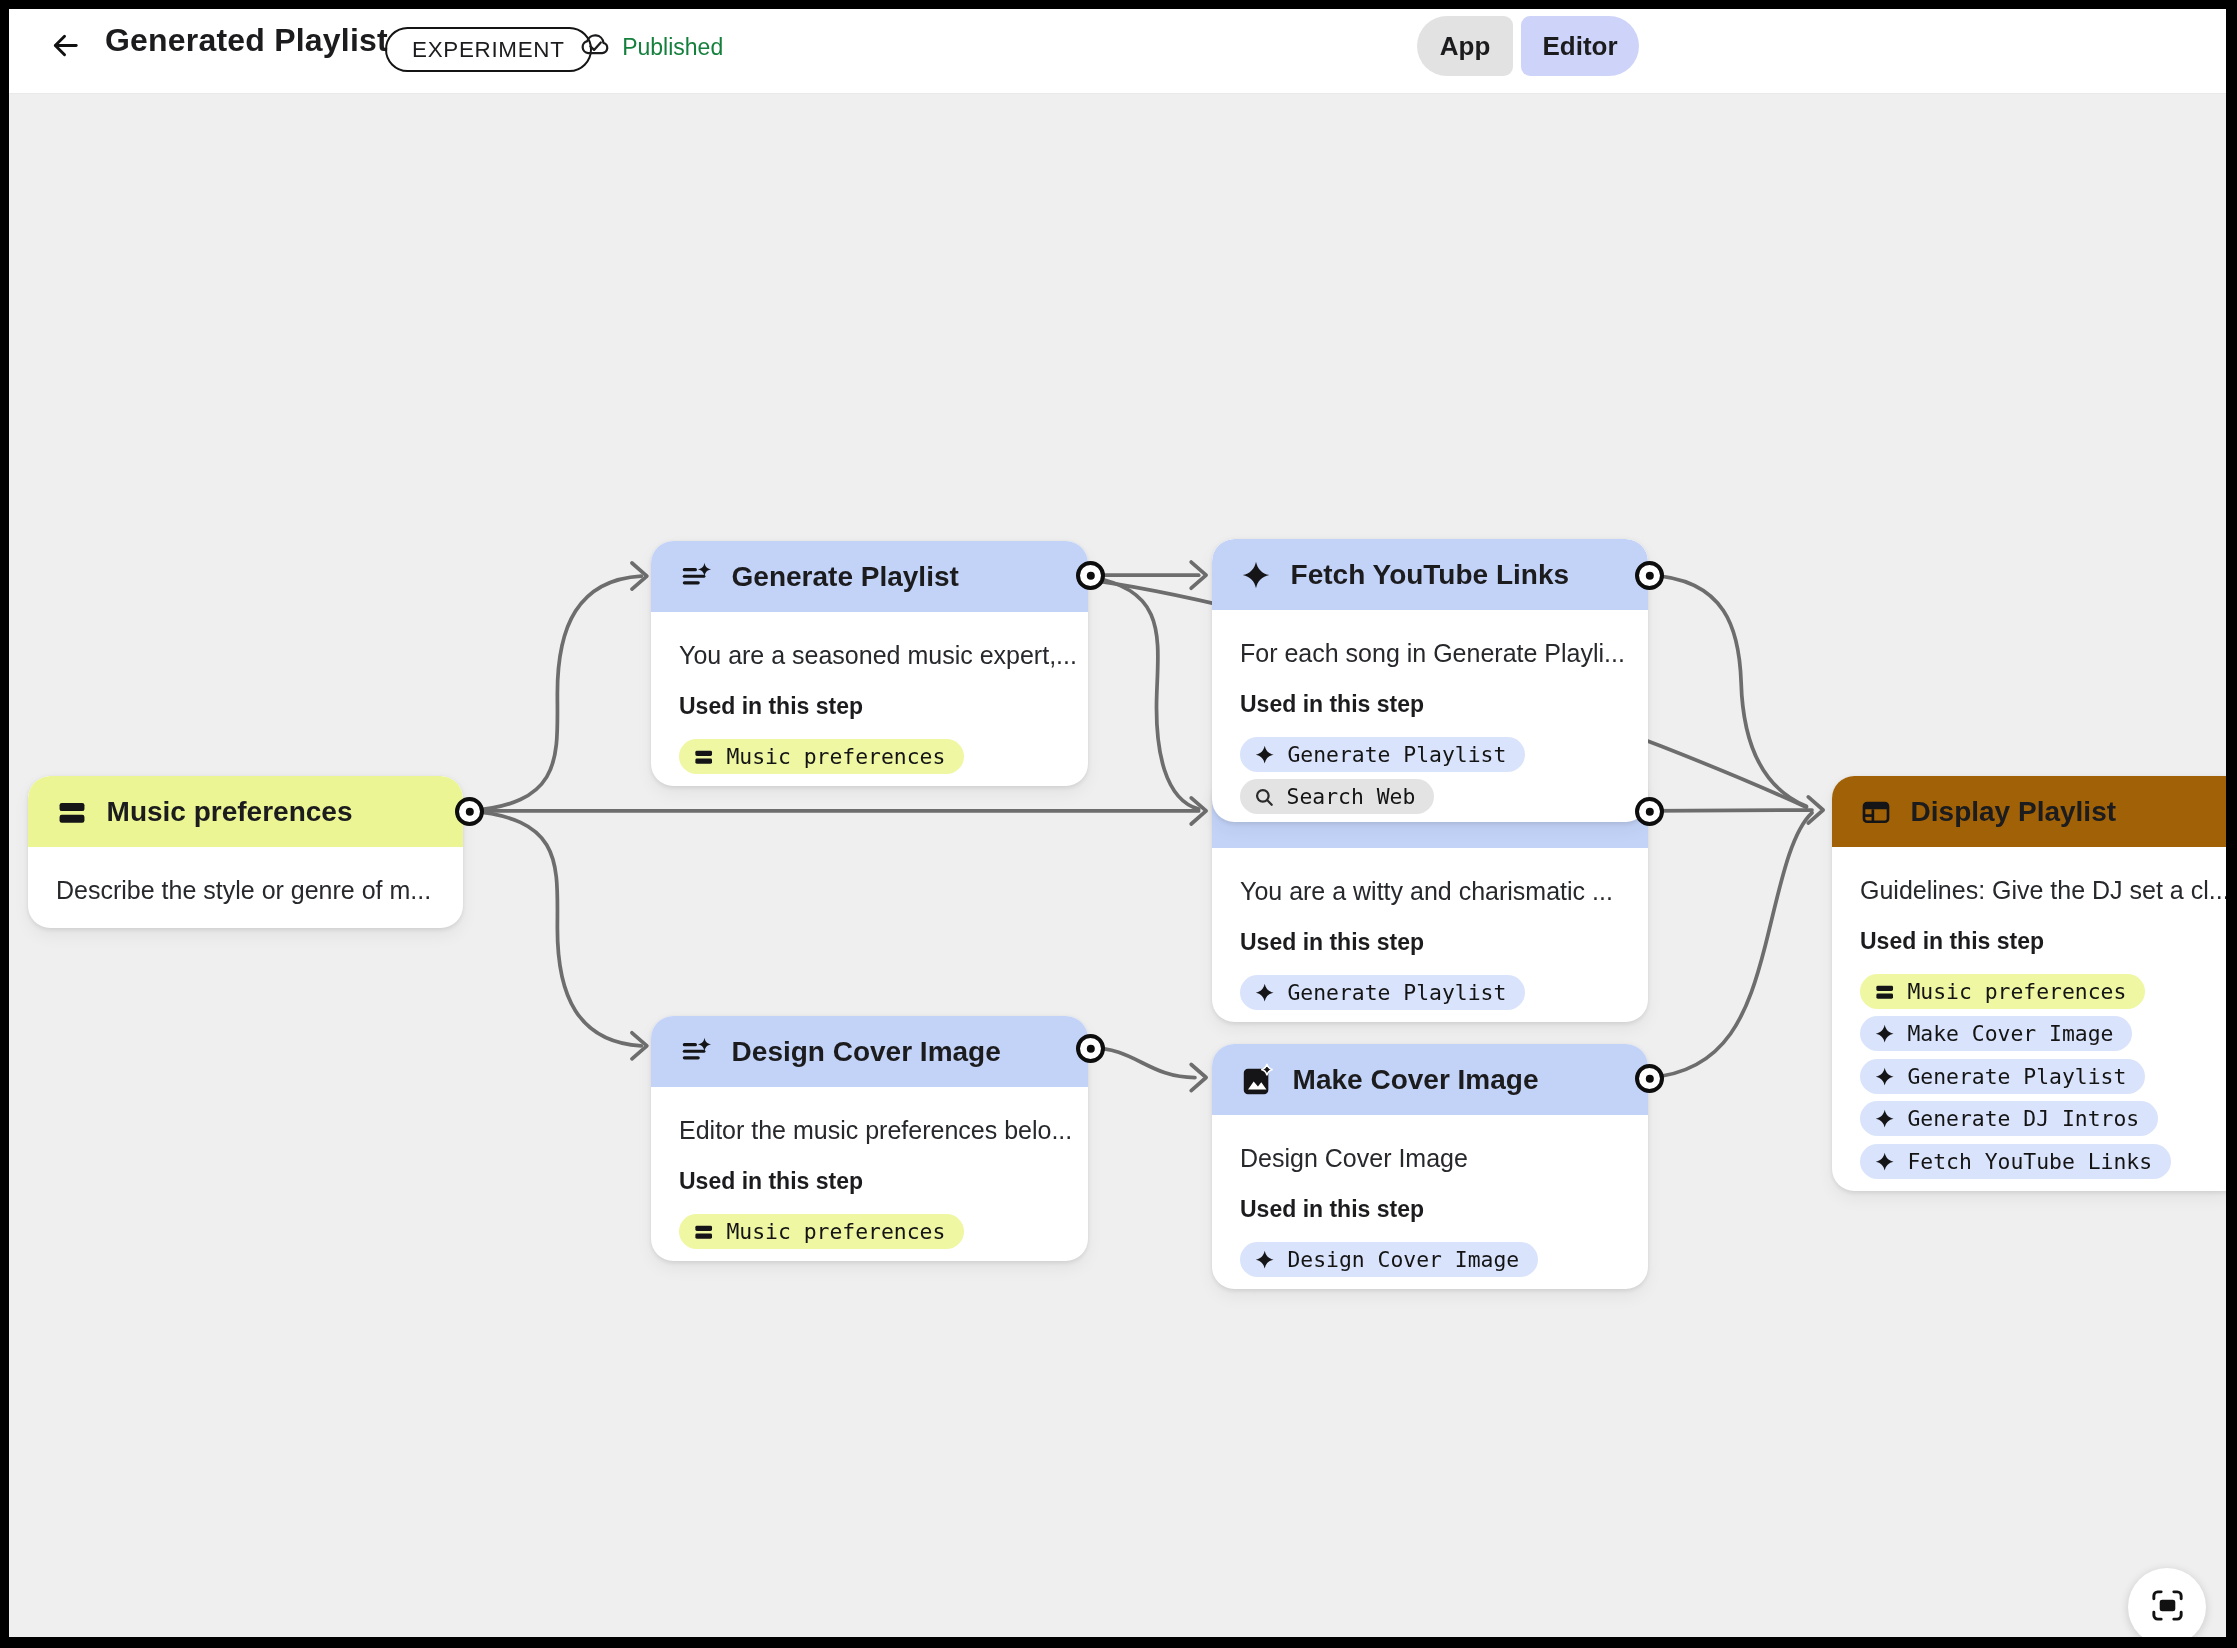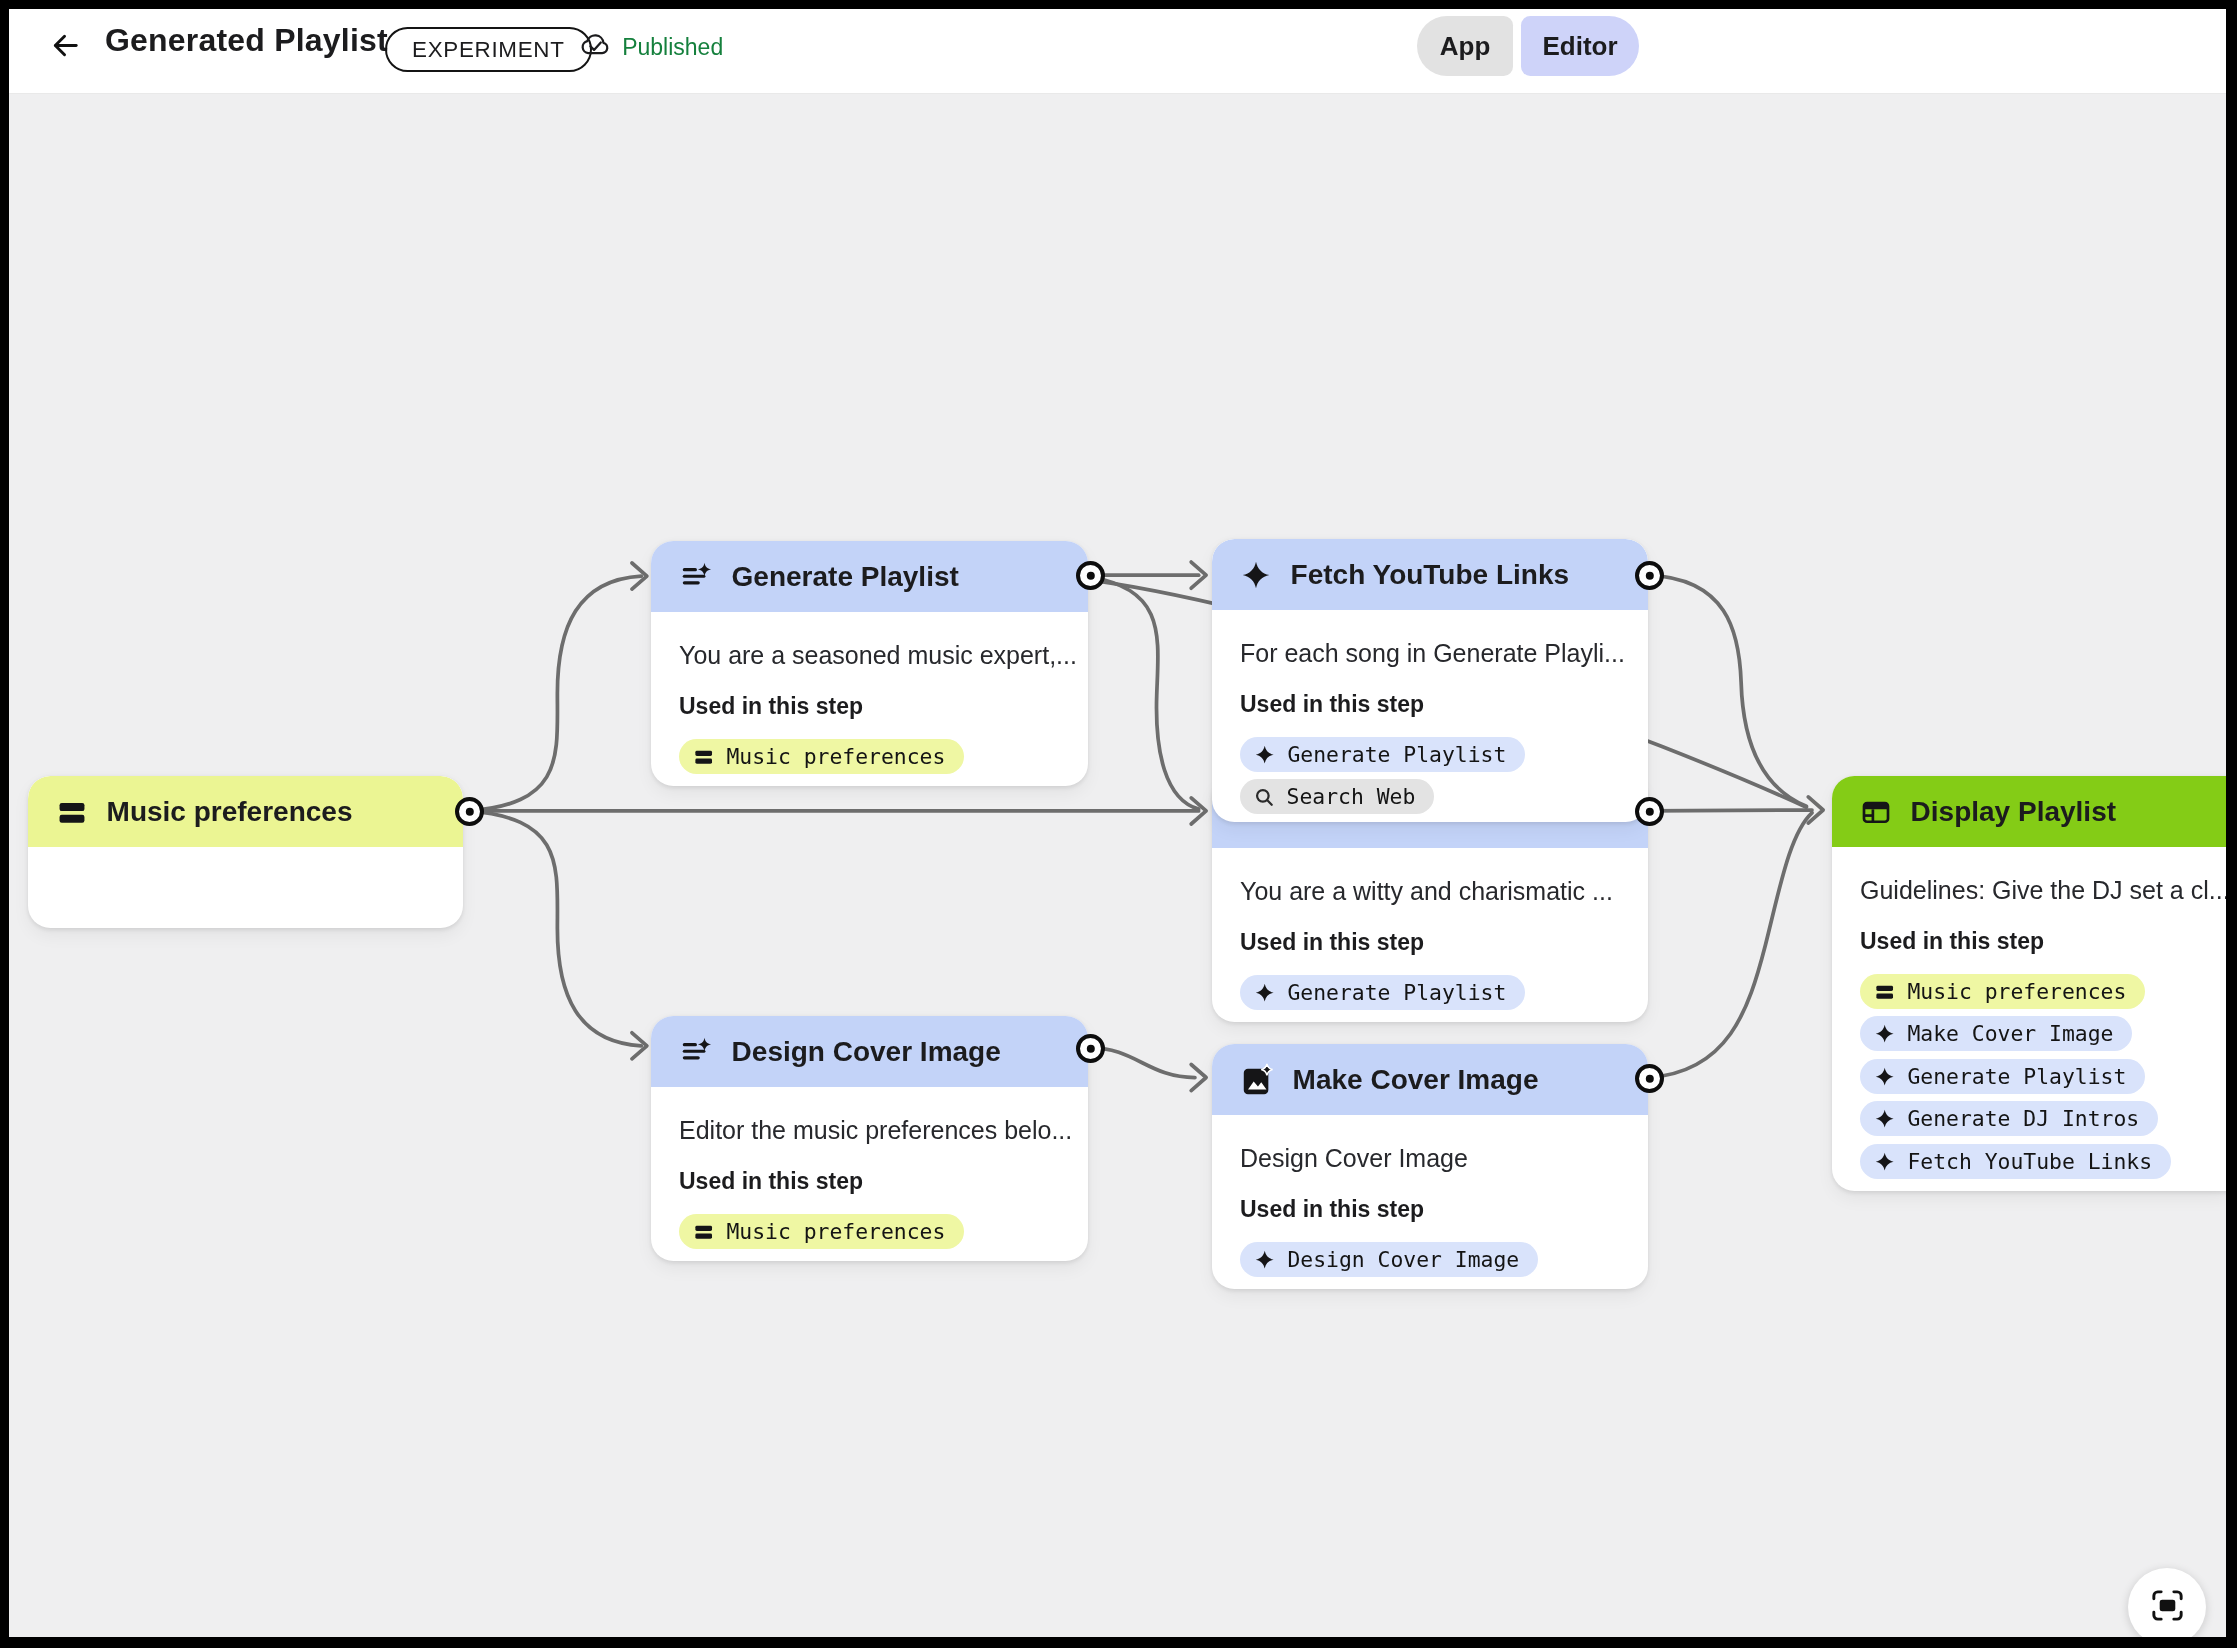--- a/index.html
+++ b/index.html
@@ -33,21 +33,21 @@
   svg.edges{position:absolute;left:0;top:0;z-index:0;}
   .edge{fill:none;stroke:#6d6d6d;stroke-width:4;stroke-linecap:round;stroke-linejoin:round;}
 
   
   .node{position:absolute;background:#fff;border-radius:22.4px;z-index:2;
         box-shadow:0 1.9px 4.7px rgba(0,0,0,.09),0 7.5px 17px rgba(0,0,0,.05);}
   .nhead{height:71px;border-radius:22.4px 22.4px 0 0;display:flex;align-items:center;
          padding:0 28px;gap:18.6px;}
   .nhead.lav{background:#c3d3f8}
   .nhead.yel{background:#ebf593}
-  .nhead.mint{background:#84cc16}
+  .nhead.mint{background:#a16207}
   .ntitle{font-size:28px;font-weight:700;color:#1c1c1e;white-space:nowrap;}
   .nbody{padding:28px 28px 12px;}
   .nprompt{font-size:25px;line-height:31px;color:#27282c;white-space:nowrap;}
   .nused{margin-top:22.4px;font-size:23px;font-weight:700;}
   .chips{margin-top:18.6px;display:flex;flex-direction:column;align-items:flex-start;gap:7.5px;}
   .chip{display:inline-flex;align-items:center;gap:12px;height:35px;padding:0 18.6px 0 14px;
         border-radius:18.6px;font-family:"DejaVu Sans Mono",monospace;font-size:21.4px;color:#141414;white-space:nowrap;}
   .chip.yellow{background:#eff7a3}
   .chip.lav{background:#d9e3fb}
   .chip.gray{background:#e3e3e3}
@@ -101,20 +101,23 @@
 
 <div class="node" style="left:28px;top:776px;width:435px;height:152px;overflow:hidden;">
   <div class="nhead yel">
     <span class="nicon">
       <svg viewBox="0 0 36 36" width="32" height="32" fill="#151517">
           <rect x="4" y="8" width="28" height="9" rx="2.5"></rect>
           <rect x="4" y="21" width="28" height="9" rx="2.5"></rect>
         </svg>
     </span>
     <span class="ntitle">Music preferences</span>
+  </div>
+  <div class="nbody">
+    <div class="nprompt">Describe the style or genre of m...</div>
   </div>
 </div>
 
 <div class="node" style="left:651px;top:541px;width:437px;">
   <div class="nhead lav">
     <span class="nicon">
       <svg viewBox="0 0 36 36" width="34" height="34" fill="#151517">
           <rect x="4" y="8.5" width="15" height="3.4" rx="1.7"></rect>
           <rect x="4" y="15.5" width="24" height="3.4" rx="1.7"></rect>
           <rect x="4" y="22.5" width="18" height="3.4" rx="1.7"></rect>

